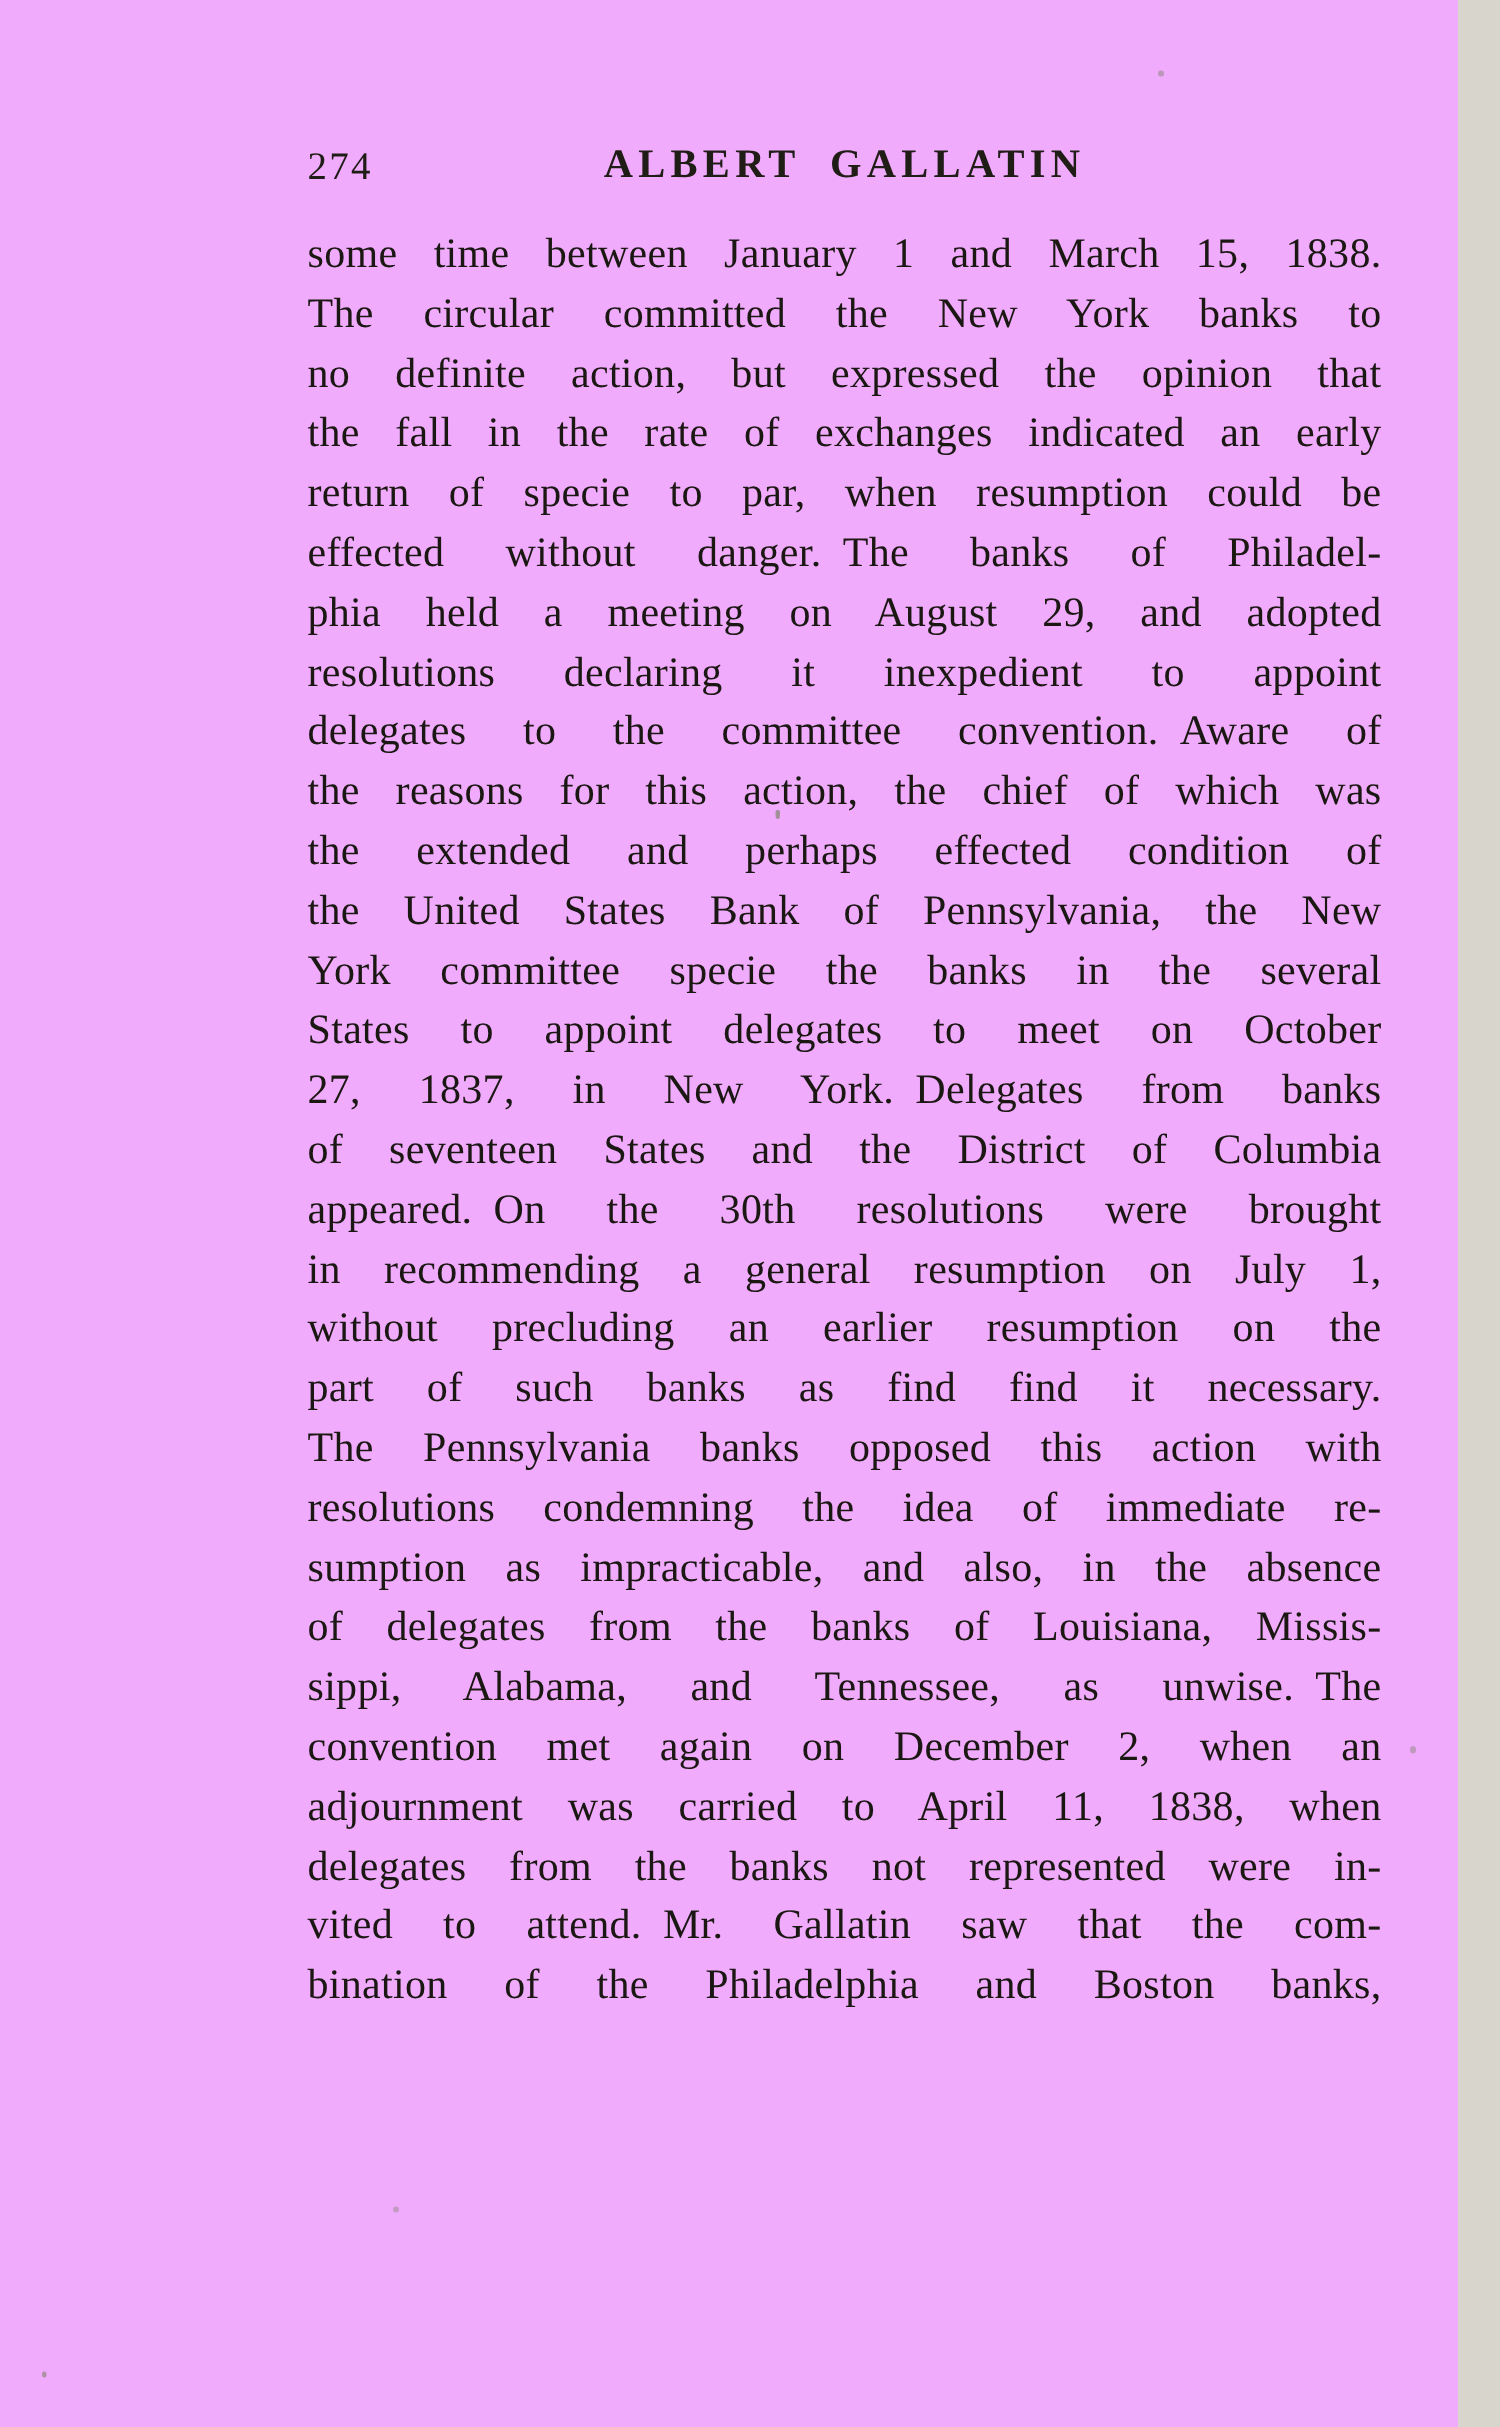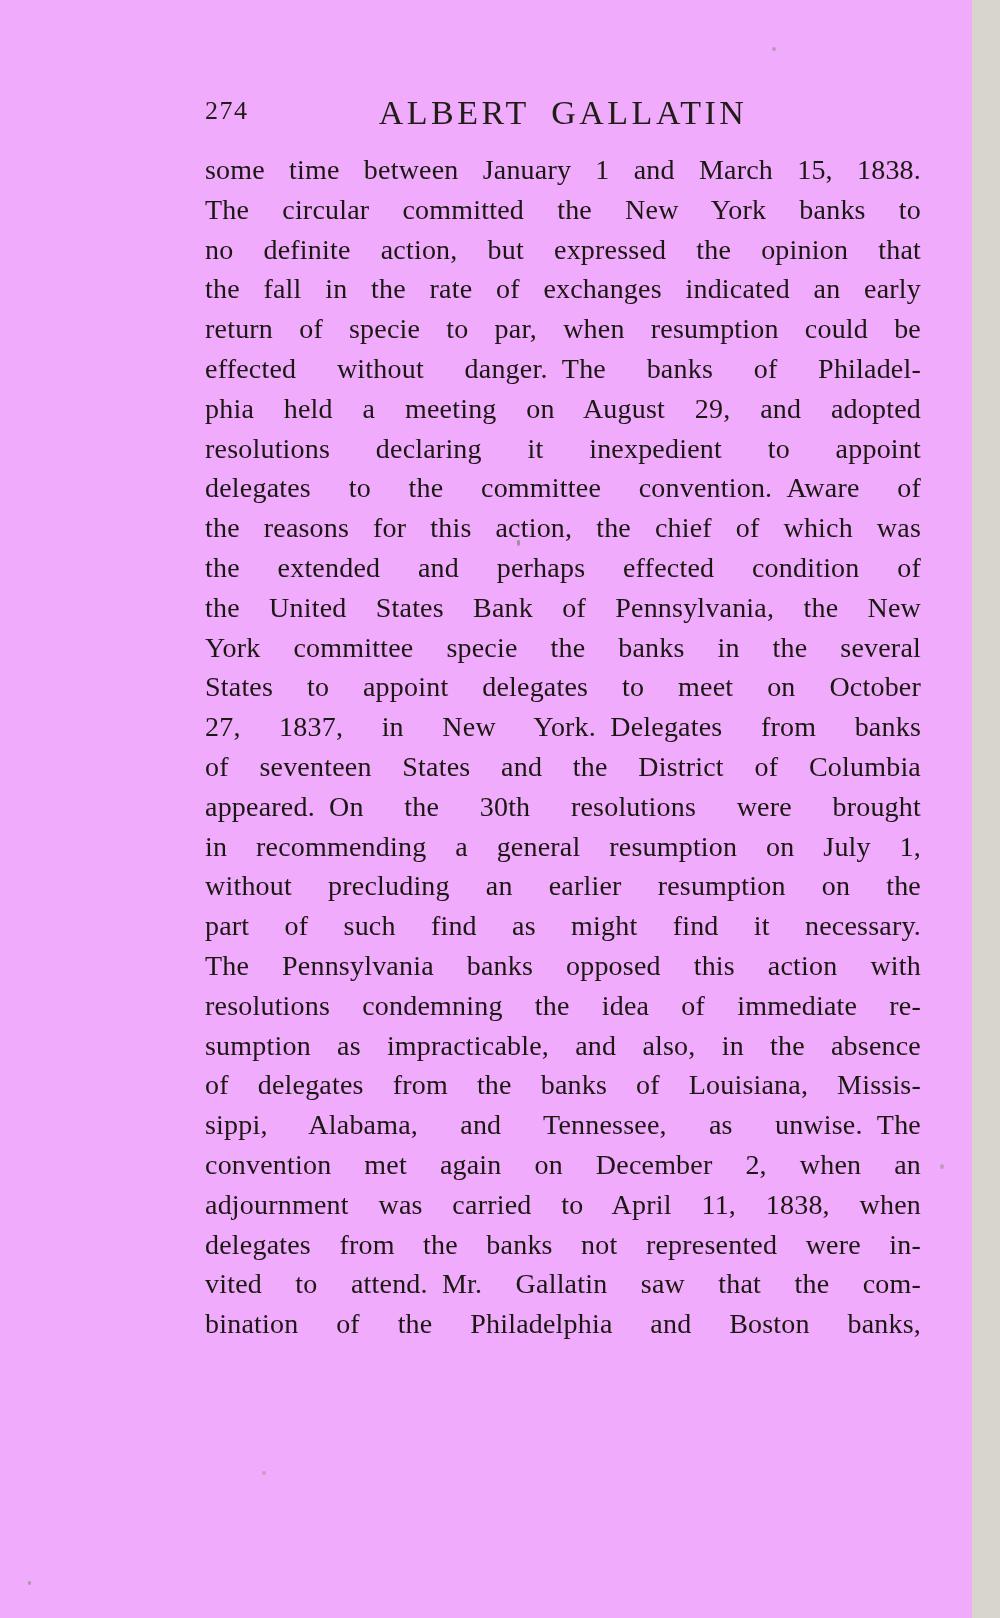--- a/index.html
+++ b/index.html
@@ -17,24 +17,25 @@
     overflow: hidden;
   }
   .page-header {
     position: absolute;
     top: 94px;
     left: 205px;
     width: 716px;
     text-align: center;
   }
   .running-head {
-    font-size: 34px;
+    font-size: 27px;
     letter-spacing: 3.5px;
     word-spacing: 10px;
     color: #201c16;
+    font-weight: bold;
   }
   .page-number {
     position: absolute;
     left: 0;
     top: 2px;
     font-size: 26px;
     letter-spacing: 1.5px;
     color: #201c16;
   }
   .body-text {
@@ -88,21 +89,21 @@
       <div class="line">the reasons for this action, the chief of which was</div>
       <div class="line">the extended and perhaps effected condition of</div>
       <div class="line">the United States Bank of Pennsylvania, the New</div>
       <div class="line">York committee specie the banks in the several</div>
       <div class="line">States to appoint delegates to meet on October</div>
       <div class="line">27, 1837, in New York. Delegates from banks</div>
       <div class="line">of seventeen States and the District of Columbia</div>
       <div class="line">appeared. On the 30th resolutions were brought</div>
       <div class="line">in recommending a general resumption on July 1,</div>
       <div class="line">without precluding an earlier resumption on the</div>
-      <div class="line">part of such find as might find it necessary.</div>
+      <div class="line">part of such banks as find find it necessary.</div>
       <div class="line">The Pennsylvania banks opposed this action with</div>
       <div class="line">resolutions condemning the idea of immediate re-</div>
       <div class="line">sumption as impracticable, and also, in the absence</div>
       <div class="line">of delegates from the banks of Louisiana, Missis-</div>
       <div class="line">sippi, Alabama, and Tennessee, as unwise. The</div>
       <div class="line">convention met again on December 2, when an</div>
       <div class="line">adjournment was carried to April 11, 1838, when</div>
       <div class="line">delegates from the banks not represented were in-</div>
       <div class="line">vited to attend. Mr. Gallatin saw that the com-</div>
       <div class="line">bination of the Philadelphia and Boston banks,</div>

